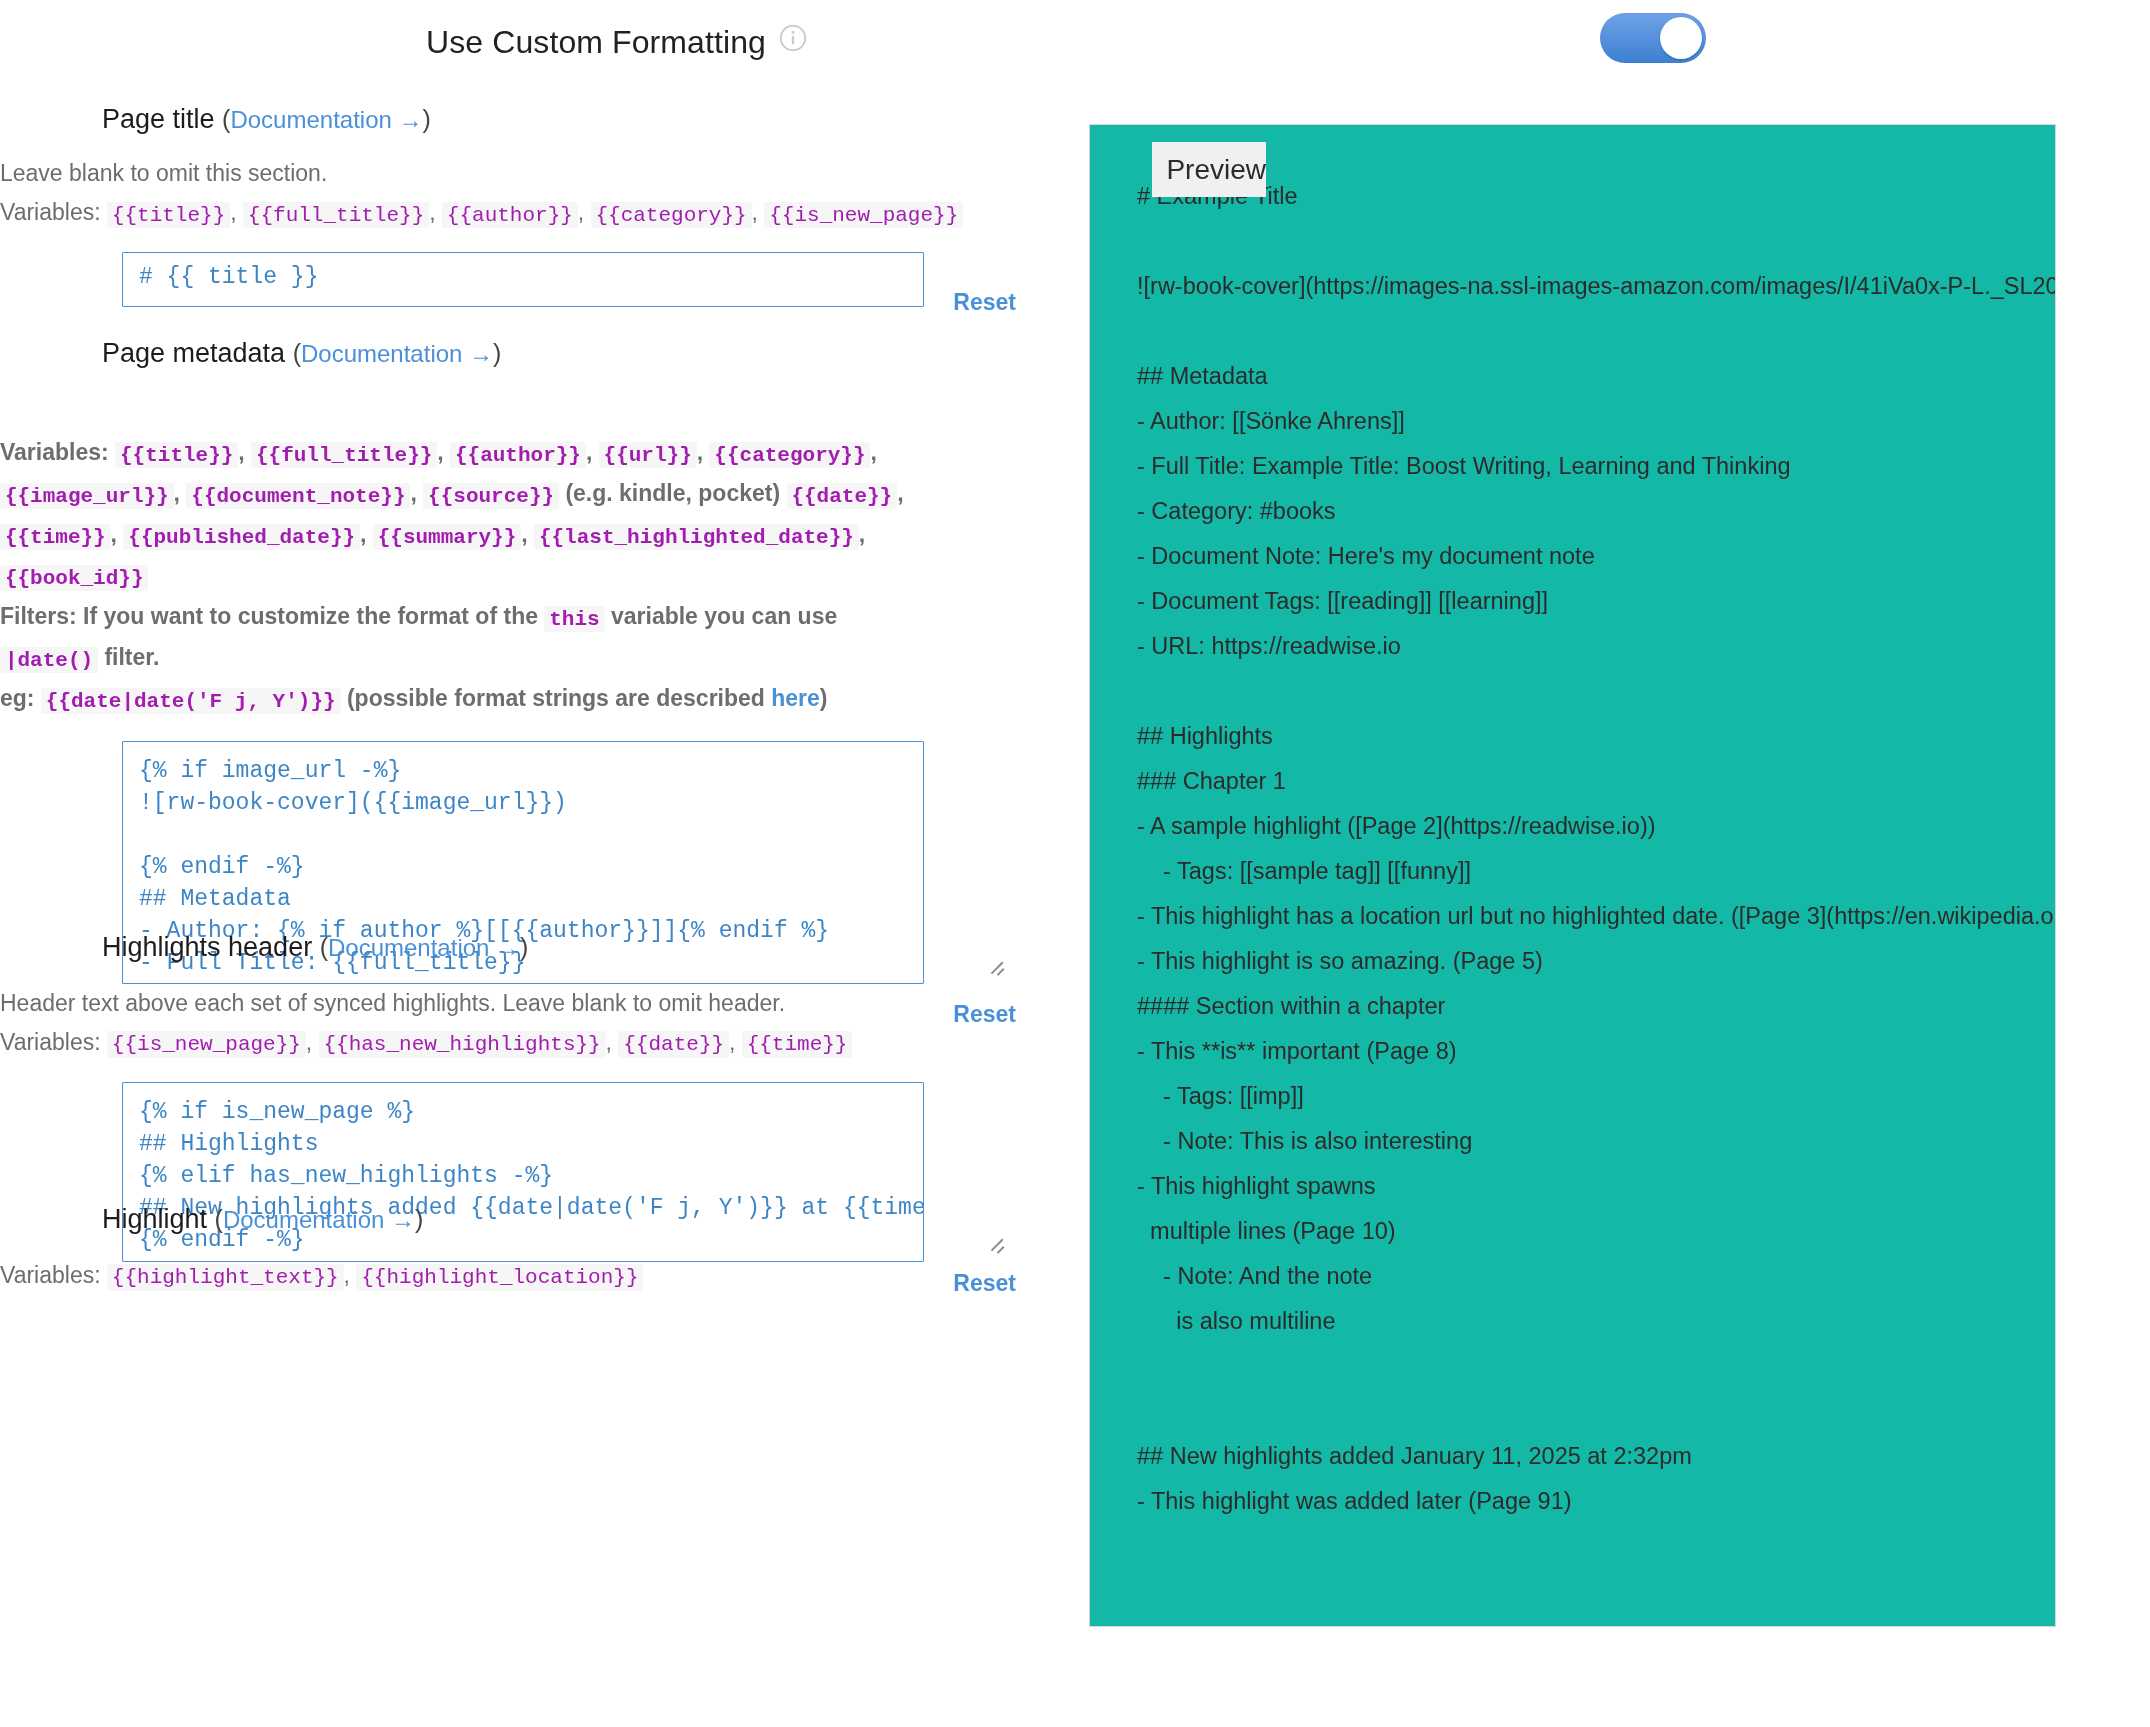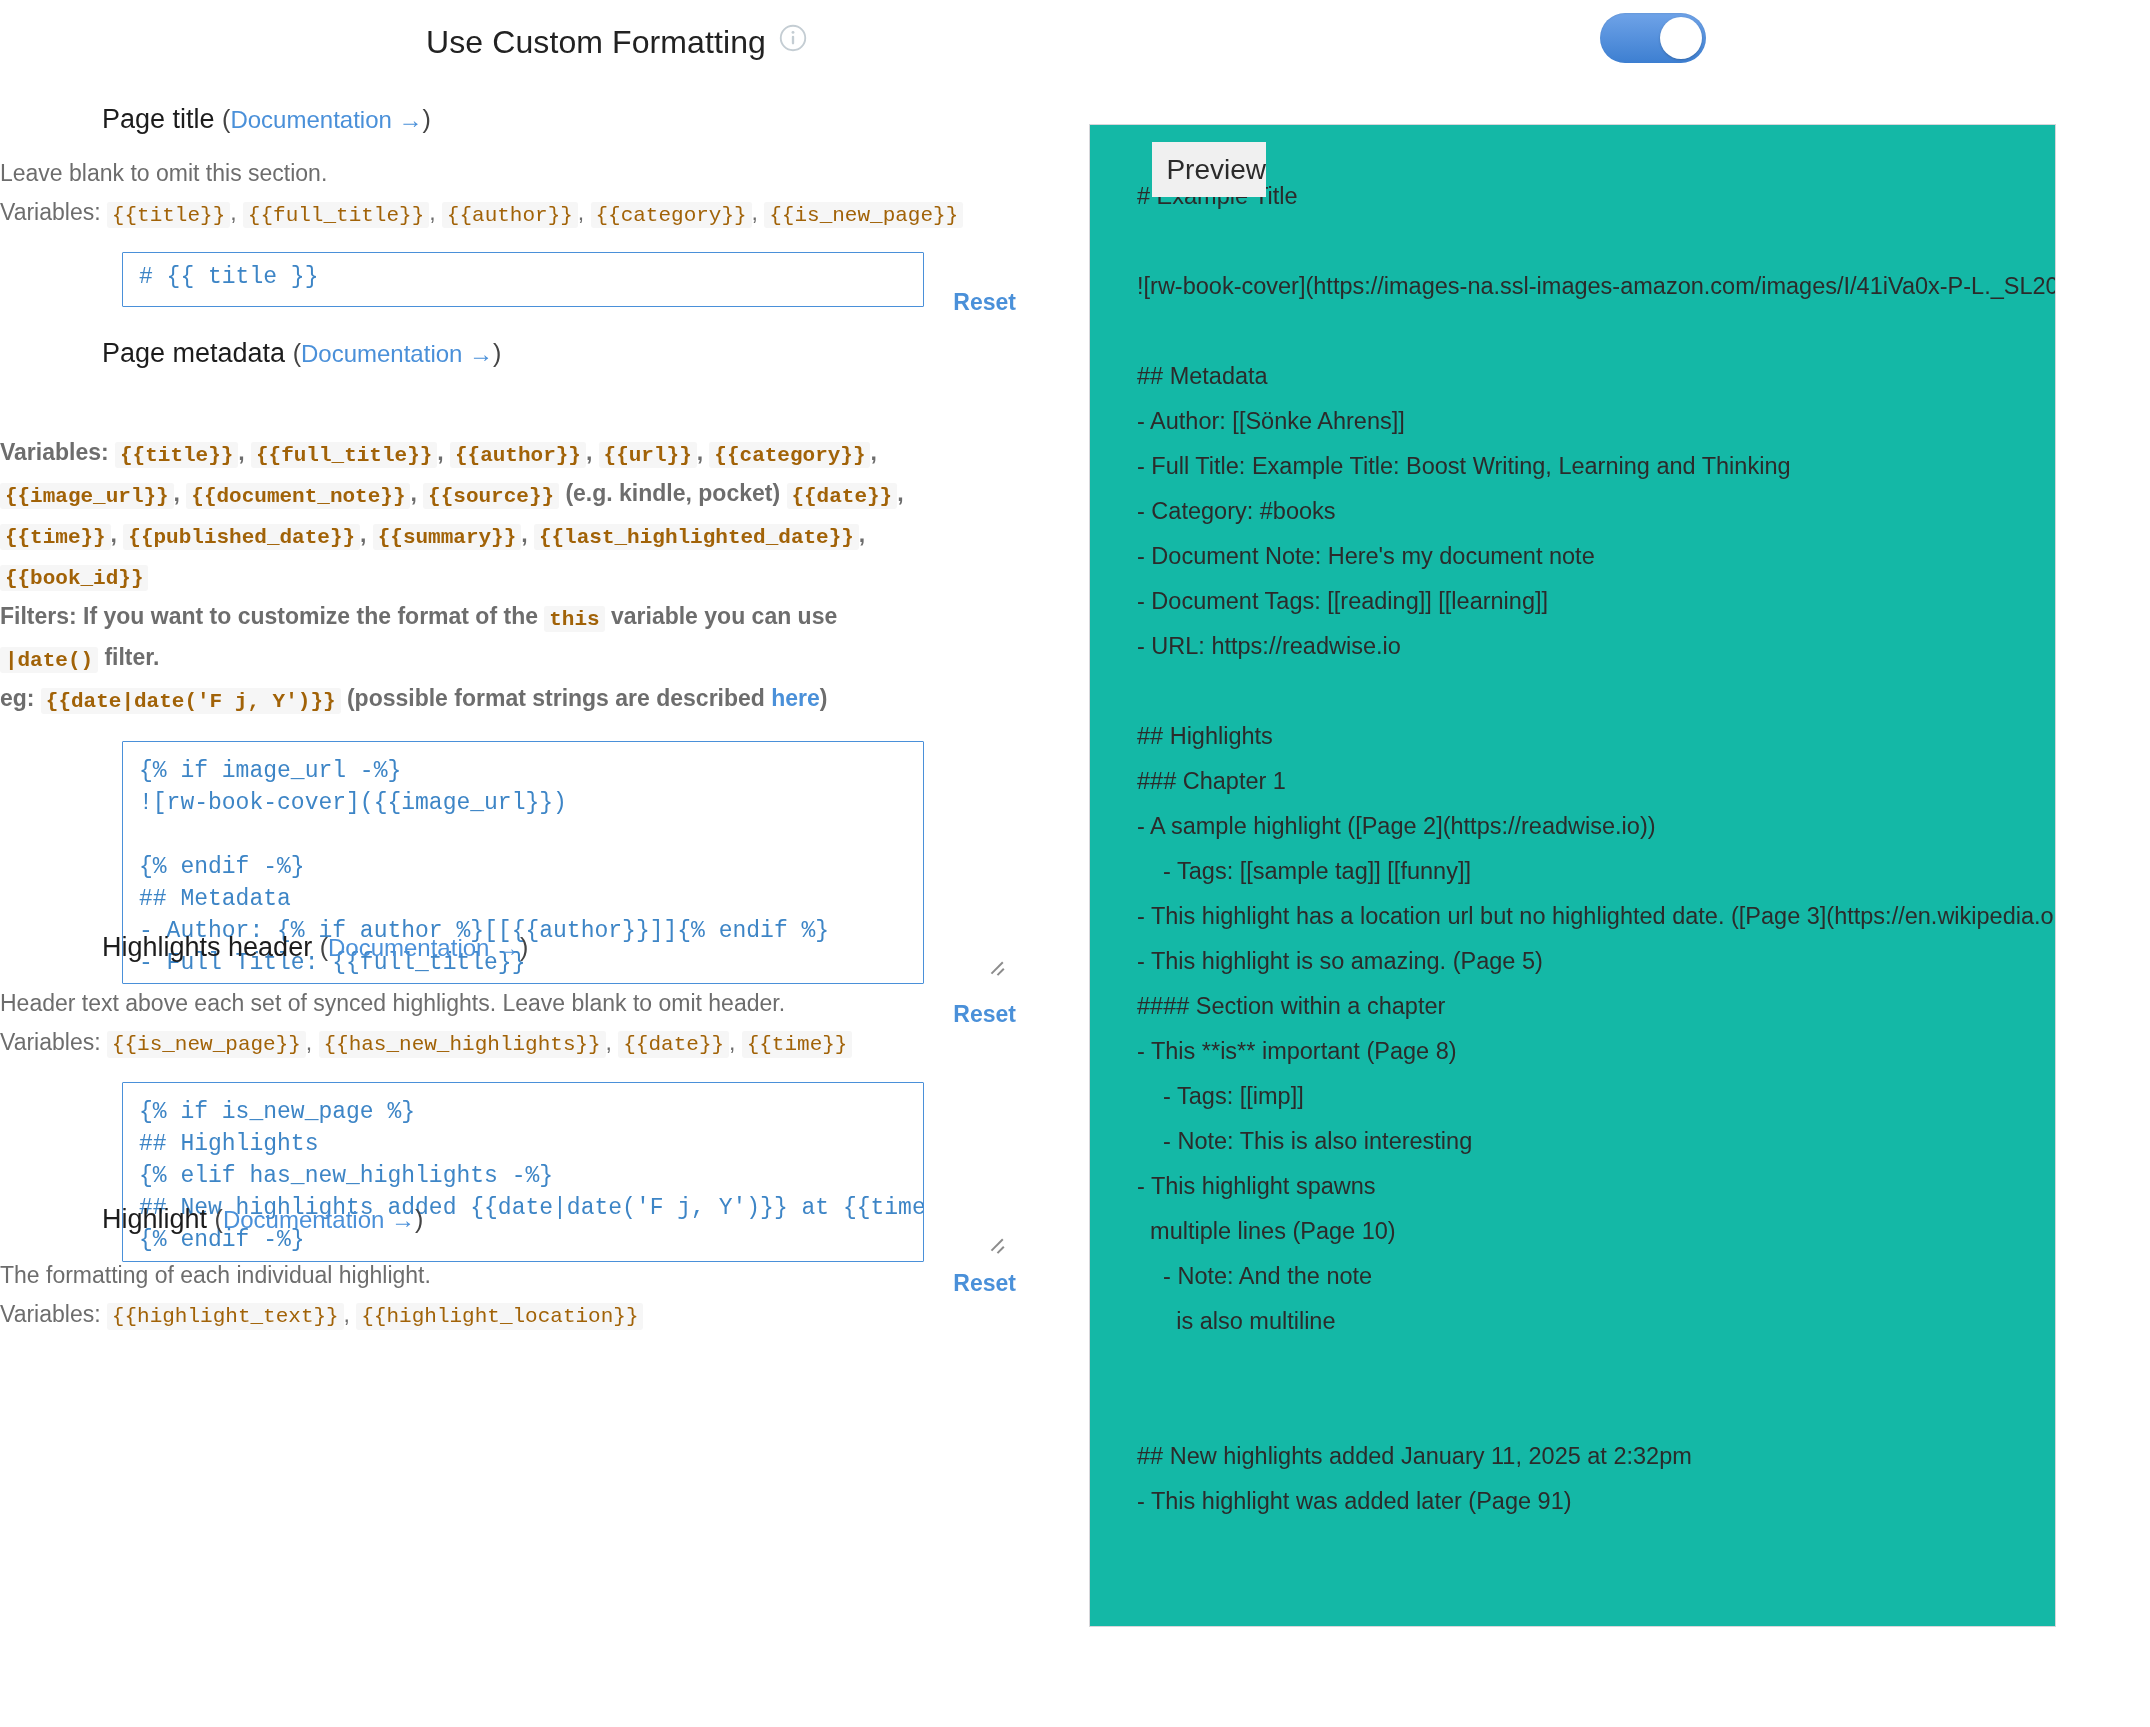--- a/index.html
+++ b/index.html
@@ -93,21 +93,21 @@
     padding-right: 73px;
     font-size: 23px;
     line-height: 39px;
     color: #6d6d6d;
   }
   .body-block .lead {
     display: block;
   }
   .var {
     font-family: "Liberation Mono", monospace;
-    color: #a16207;
+    color: #a21caf;
     background: #f6f6f6;
     padding: 1.6px 4.9px;
     border-radius: 2.4px;
     font-size: 21px;
     white-space: nowrap;
   }
   .plain-comma { color: #6d6d6d; }
 
   textarea.code-area, .code-area {
     display: block;
@@ -307,21 +307,20 @@
     </div>
     <a class="reset-link" href="#" style="top:345px;">Reset</a>
   </div>
 
   <div class="section" style="position:absolute; left:0; top:1100px; width:1089px;">
     <h2 class="section-head">
       <span>Highlight</span>
       <span class="doc-paren">(</span><a class="doc-link" href="#">Documentation →</a><span class="doc-paren">)</span>
     </h2>
     <div class="body-block" style="padding-top:14.6px;">
-      <span class="lead">The formatting of each individual highlight.</span>
       <span>Variables:</span>
       <span class="var">{{highlight_text}}</span><span class="plain-comma">,</span>
       <span class="var">{{highlight_location}}</span>
     </div>
   </div>
 
 </div>
 
 <div class="preview-panel">
   <div class="preview-inner" id="preview-inner"><span class="pv-line"># Example Title</span><span class="pv-line blank">&nbsp;</span><span class="pv-line">![rw-book-cover](https://images-na.ssl-images-amazon.com/images/I/41iVa0x-P-L._SL200</span><span class="pv-line blank">&nbsp;</span><span class="pv-line">## Metadata</span><span class="pv-line">- Author: [[Sönke Ahrens]]</span><span class="pv-line">- Full Title: Example Title: Boost Writing, Learning and Thinking</span><span class="pv-line">- Category: #books</span><span class="pv-line">- Document Note: Here's my document note</span><span class="pv-line">- Document Tags: [[reading]] [[learning]]</span><span class="pv-line">- URL: https://readwise.io</span><span class="pv-line blank">&nbsp;</span><span class="pv-line">## Highlights</span><span class="pv-line">### Chapter 1</span><span class="pv-line">- A sample highlight ([Page 2](https://readwise.io))</span><span class="pv-line">    - Tags: [[sample tag]] [[funny]]</span><span class="pv-line">- This highlight has a location url but no highlighted date. ([Page 3](https://en.wikipedia.org</span><span class="pv-line">- This highlight is so amazing. (Page 5)</span><span class="pv-line">#### Section within a chapter</span><span class="pv-line">- This **is** important (Page 8)</span><span class="pv-line">    - Tags: [[imp]]</span><span class="pv-line">    - Note: This is also interesting</span><span class="pv-line">- This highlight spawns</span><span class="pv-line">  multiple lines (Page 10)</span><span class="pv-line">    - Note: And the note</span><span class="pv-line">      is also multiline</span><span class="pv-line blank">&nbsp;</span><span class="pv-line blank">&nbsp;</span><span class="pv-line">## New highlights added January 11, 2025 at 2:32pm</span><span class="pv-line">- This highlight was added later (Page 91)</span></div>

